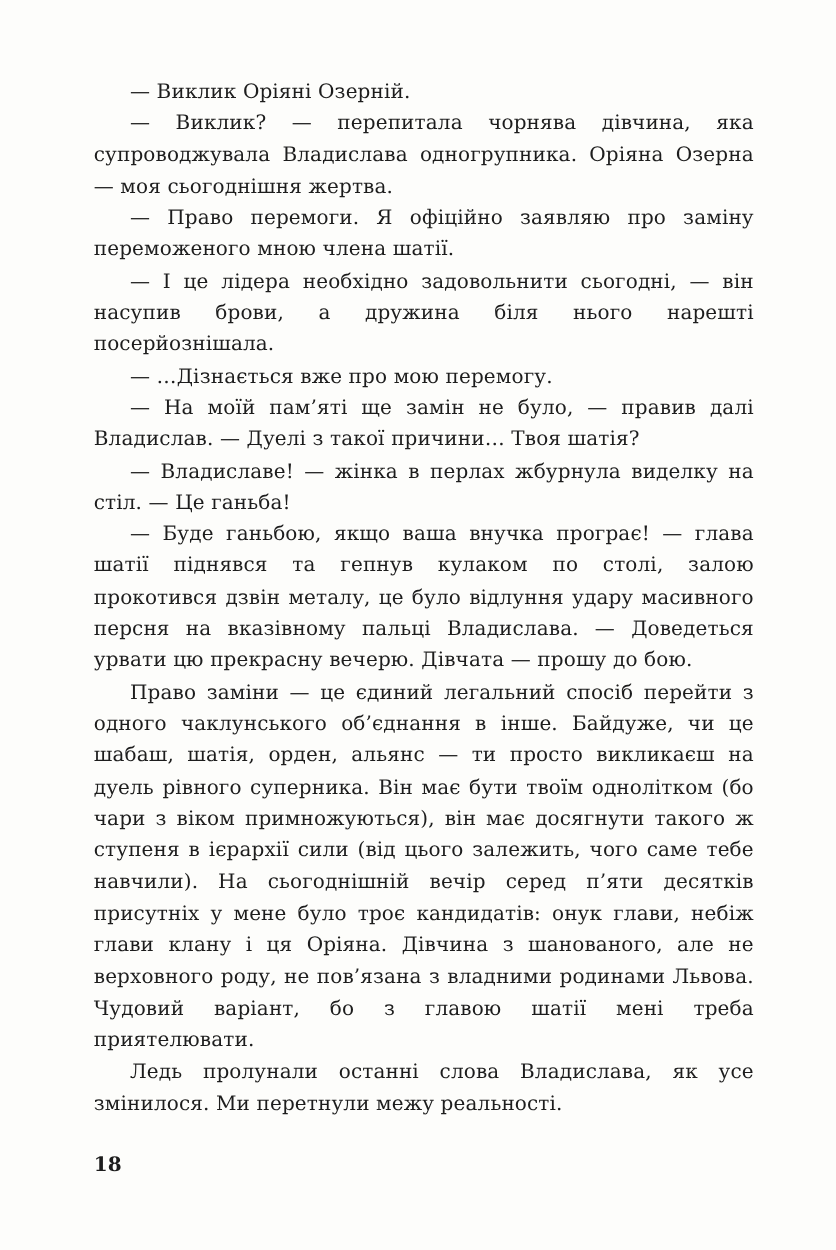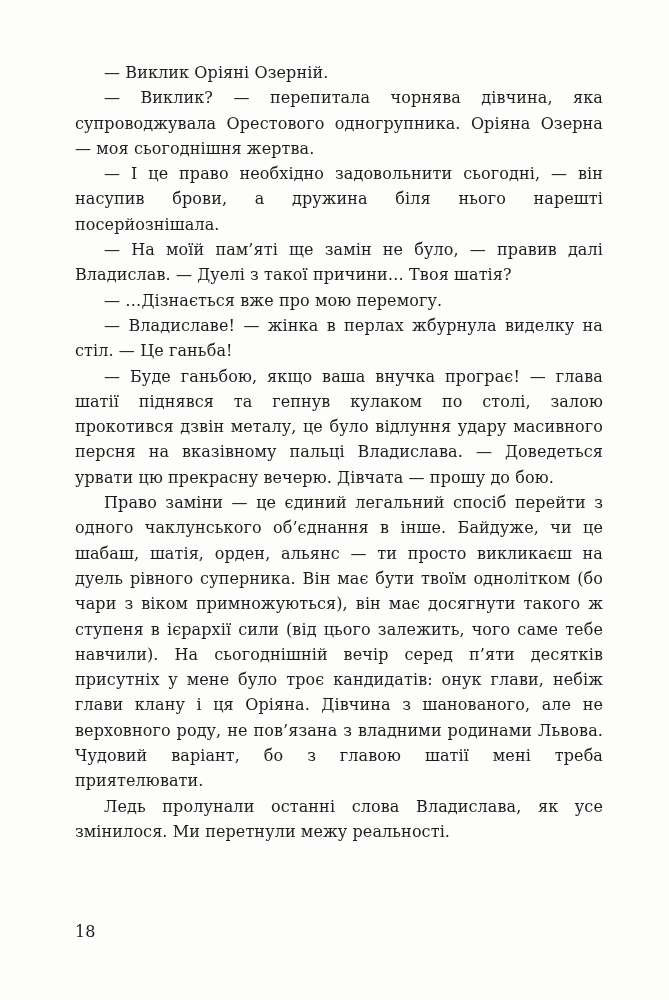--- a/index.html
+++ b/index.html
@@ -33,31 +33,33 @@
     font-size: 16px;
     line-height: 25.3px;
     letter-spacing: 0.1px;
   }
   .page-number {
     position: absolute;
     left: 75px;
     top: 922px;
     font-size: 16px;
     line-height: 20px;
+    font-weight: bold;
   }
 </style>
 </head>
 <body>
 
 <div class="book-page">
   <div class="text-block">
       <p>— Виклик Оріяні Озерній.</p>
-      <p>— Виклик? — перепитала чорнява дівчина, яка супроводжувала Орестового одногрупника. Оріяна Озерна — моя сьогоднішня жертва.</p>
-      <p>— І це право необхідно задовольнити сьогодні, — він насупив брови, а дружина біля нього нарешті посерйознішала.</p>
+      <p>— Виклик? — перепитала чорнява дівчина, яка супроводжувала Владислава одногрупника. Оріяна Озерна — моя сьогоднішня жертва.</p>
+      <p>— Право перемоги. Я офіційно заявляю про заміну переможеного мною члена шатії.</p>
+      <p>— І це лідера необхідно задовольнити сьогодні, — він насупив брови, а дружина біля нього нарешті посерйознішала.</p>
+      <p>— …Дізнається вже про мою перемогу.</p>
       <p>— На моїй пам’яті ще замін не було, — правив далі Владислав. — Дуелі з такої причини… Твоя шатія?</p>
-      <p>— …Дізнається вже про мою перемогу.</p>
       <p>— Владиславе! — жінка в перлах жбурнула виделку на стіл. — Це ганьба!</p>
       <p>— Буде ганьбою, якщо ваша внучка програє! — глава шатії піднявся та гепнув кулаком по столі, залою прокотився дзвін металу, це було відлуння удару масивного персня на вказівному пальці Владислава. — Доведеться урвати цю прекрасну вечерю. Дівчата — прошу до бою.</p>
       <p>Право заміни — це єдиний легальний спосіб перейти з одного чаклунського об’єднання в інше. Байдуже, чи це шабаш, шатія, орден, альянс — ти просто викликаєш на дуель рівного суперника. Він має бути твоїм однолітком (бо чари з віком примножуються), він має досягнути такого ж ступеня в ієрархії сили (від цього залежить, чого саме тебе навчили). На сьогоднішній вечір серед п’яти десятків присутніх у мене було троє кандидатів: онук глави, небіж глави клану і ця Оріяна. Дівчина з шанованого, але не верховного роду, не пов’язана з владними родинами Львова. Чудовий варіант, бо з главою шатії мені треба приятелювати.</p>
       <p>Ледь пролунали останні слова Владислава, як усе змінилося. Ми перетнули межу реальності.</p>
     </div>
   <div class="page-number">18</div>
 </div>
 
 </body></html>

